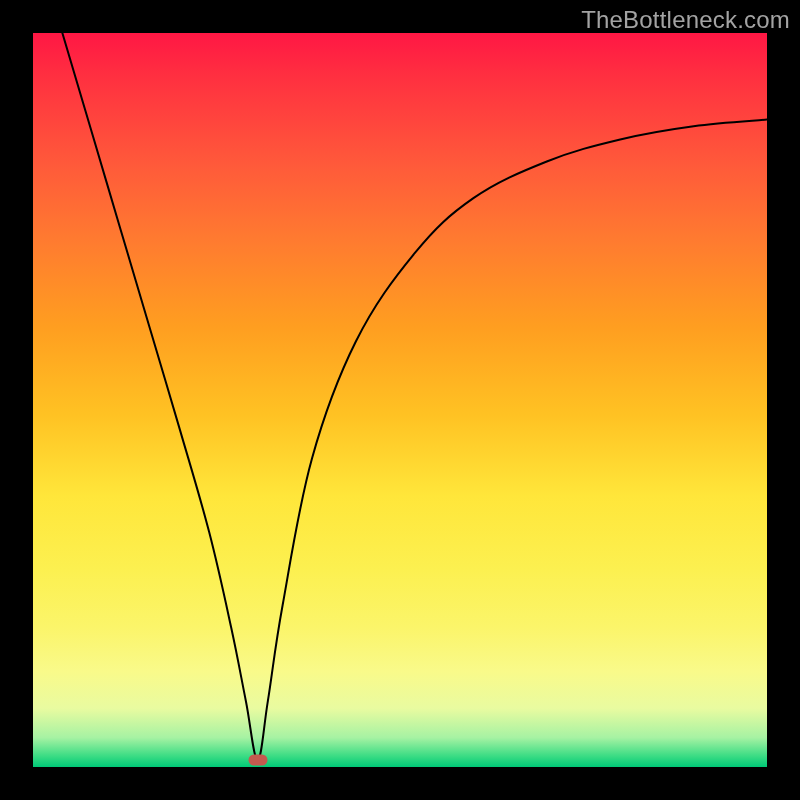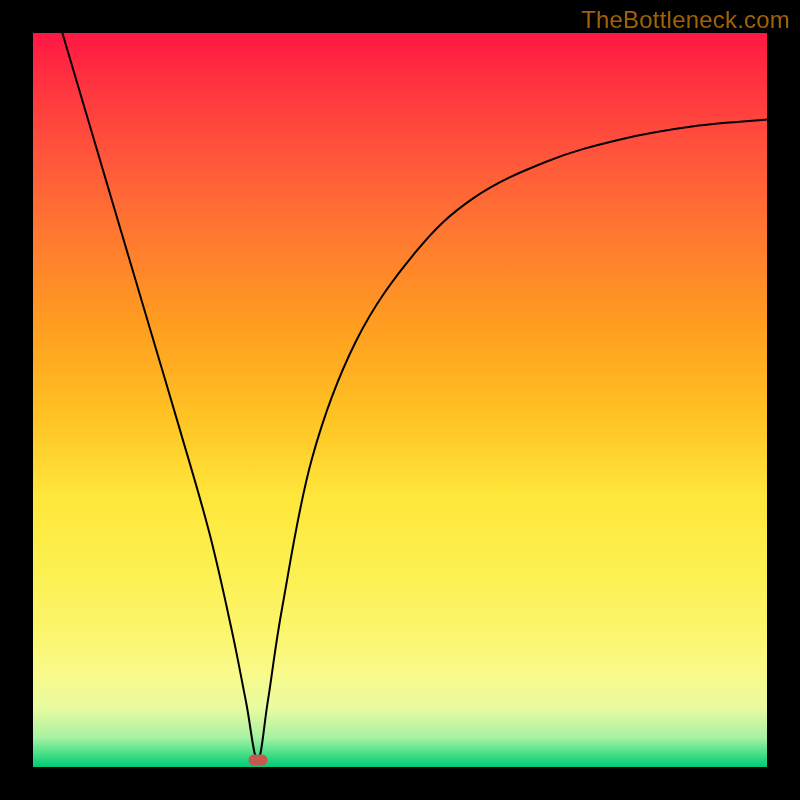--- a/index.html
+++ b/index.html
@@ -51,21 +51,21 @@
     width: 19px;
     height: 11px;
     border-radius: 6px;
     background: #c45a4f;
     transform: translate(-50%, -50%);
   }
   .watermark {
     position: absolute;
     top: 6px;
     right: 10px;
-    color: #a16207;
+    color: #a3a3a3;
     font-size: 24px;
     letter-spacing: 0.2px;
     margin-left: 36px;
   }
 </style>
 </head>
 <body>
 
 <div class="frame">
   <div class="watermark">TheBottleneck.com</div>

